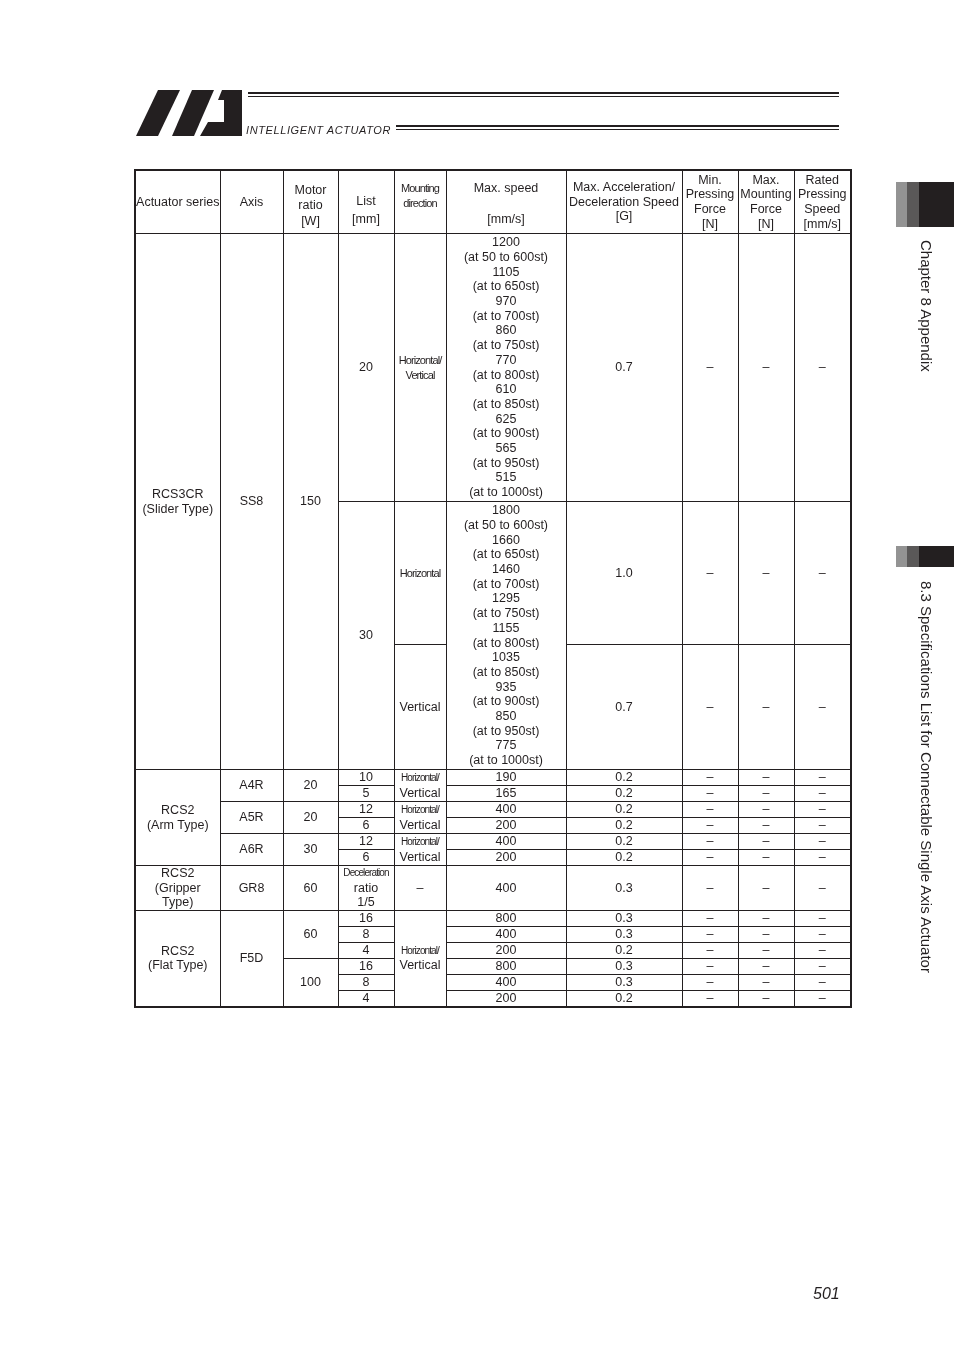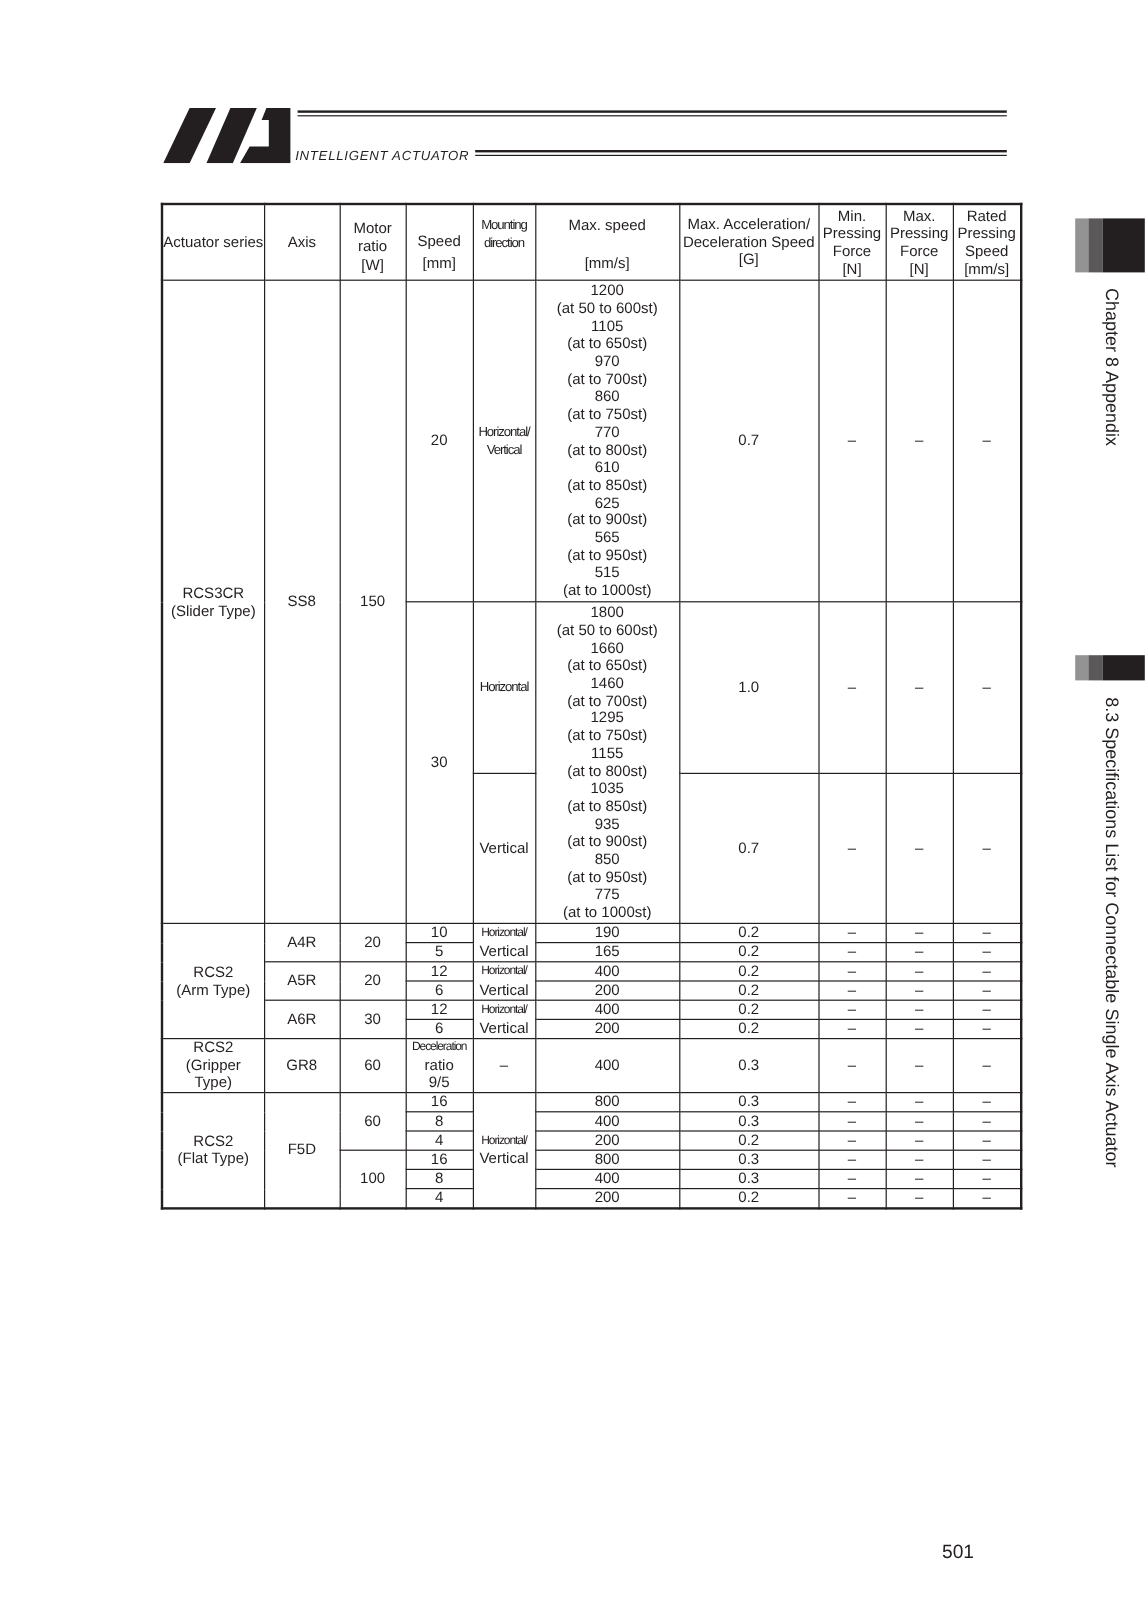--- a/index.html
+++ b/index.html
@@ -16,21 +16,21 @@
   .tab { position: absolute; left: 896px; width: 58px; display: flex; }
   .tab .g1 { width: 11px; background: #939393; }
   .tab .g2 { width: 12px; background: #5a5858; }
   .tab .g3 { flex: 1; background: #231f20; }
   .tab1 { top: 182px; height: 45px; }
   .tab2 { top: 546px; height: 21px; }
   .vtext { position: absolute; left: 918px; writing-mode: vertical-rl; font-size: 15px; color: #231f20; white-space: nowrap; }
   .vtext1 { top: 240px; }
   .vtext2 { top: 581px; }
 
-  .page-num { position: absolute; left: 785px; top: 1285px; font-size: 16px; }
+  .page-num { position: absolute; left: 813px; top: 1285px; font-size: 16px; font-style: italic; }
 
   table.spec { position: absolute; left: 134px; top: 169px; width: 716px;
                border-collapse: collapse; border: 2px solid #231f20; table-layout: fixed; }
   table.spec td, table.spec th { border: 1px solid #231f20; font-size: 12.5px; font-weight: normal;
                text-align: center; vertical-align: middle; padding: 0; line-height: 14.7px; }
   .hdr-cell { height: 62px; }
   .hdr-cell .t { display: block; }
   .hdr-cell .u { display: block; }
   .narrow { font-size: 11px !important; letter-spacing: -0.9px; }
   .small { font-size: 10px; letter-spacing: -0.9px; display: block; }
@@ -83,40 +83,40 @@
           <span class="t">Actuator series</span>
         </th>
     <th class="hdr-cell">
           <span class="t">Axis</span>
         </th>
     <th class="hdr-cell">
           <span class="t" style="padding-top:8px">Motor ratio</span>
           <span class="u" style="margin-top:2px">[W]</span>
         </th>
     <th class="hdr-cell">
-          <span class="t" style="padding-top:16px">Speed</span>
+          <span class="t" style="padding-top:16px">List</span>
           <span class="u" style="margin-top:3px">[mm]</span>
         </th>
     <th class="hdr-cell narrow">
           <span class="t" style="padding-bottom:12px">Mounting direction</span>
         </th>
     <th class="hdr-cell">
           <span class="t" style="padding-top:4px">Max. speed</span>
           <span class="u" style="margin-top:16px">[mm/s]</span>
         </th>
     <th class="hdr-cell">
           <span class="t">Max. Acceleration/ Deceleration Speed</span>
           <span class="u">[G]</span>
         </th>
     <th class="hdr-cell">
           <span class="t">Min. Pressing Force</span>
           <span class="u">[N]</span>
         </th>
     <th class="hdr-cell">
-          <span class="t">Max. Pressing Force</span>
+          <span class="t">Max. Mounting Force</span>
           <span class="u">[N]</span>
         </th>
     <th class="hdr-cell">
           <span class="t">Rated Pressing Speed</span>
           <span class="u">[mm/s]</span>
         </th>
   </tr>
 
   <tr style="height:268px">
     <td rowspan="3" class="ms">RCS3CR
@@ -249,21 +249,21 @@
 
   <tr style="height:44px">
     <td class="ms">RCS2
 (Gripper
 Type)</td>
     <td>GR8</td>
     <td>60</td>
     <td>
           <span class="small">Deceleration</span>
           <span class="ms" style="display:block">ratio
-9/5</span>
+1/5</span>
         </td>
     <td>–</td>
     <td>400</td>
     <td>0.3</td>
     <td>–</td>
     <td>–</td>
     <td>–</td>
   </tr>
 
   <tr class="r18">

